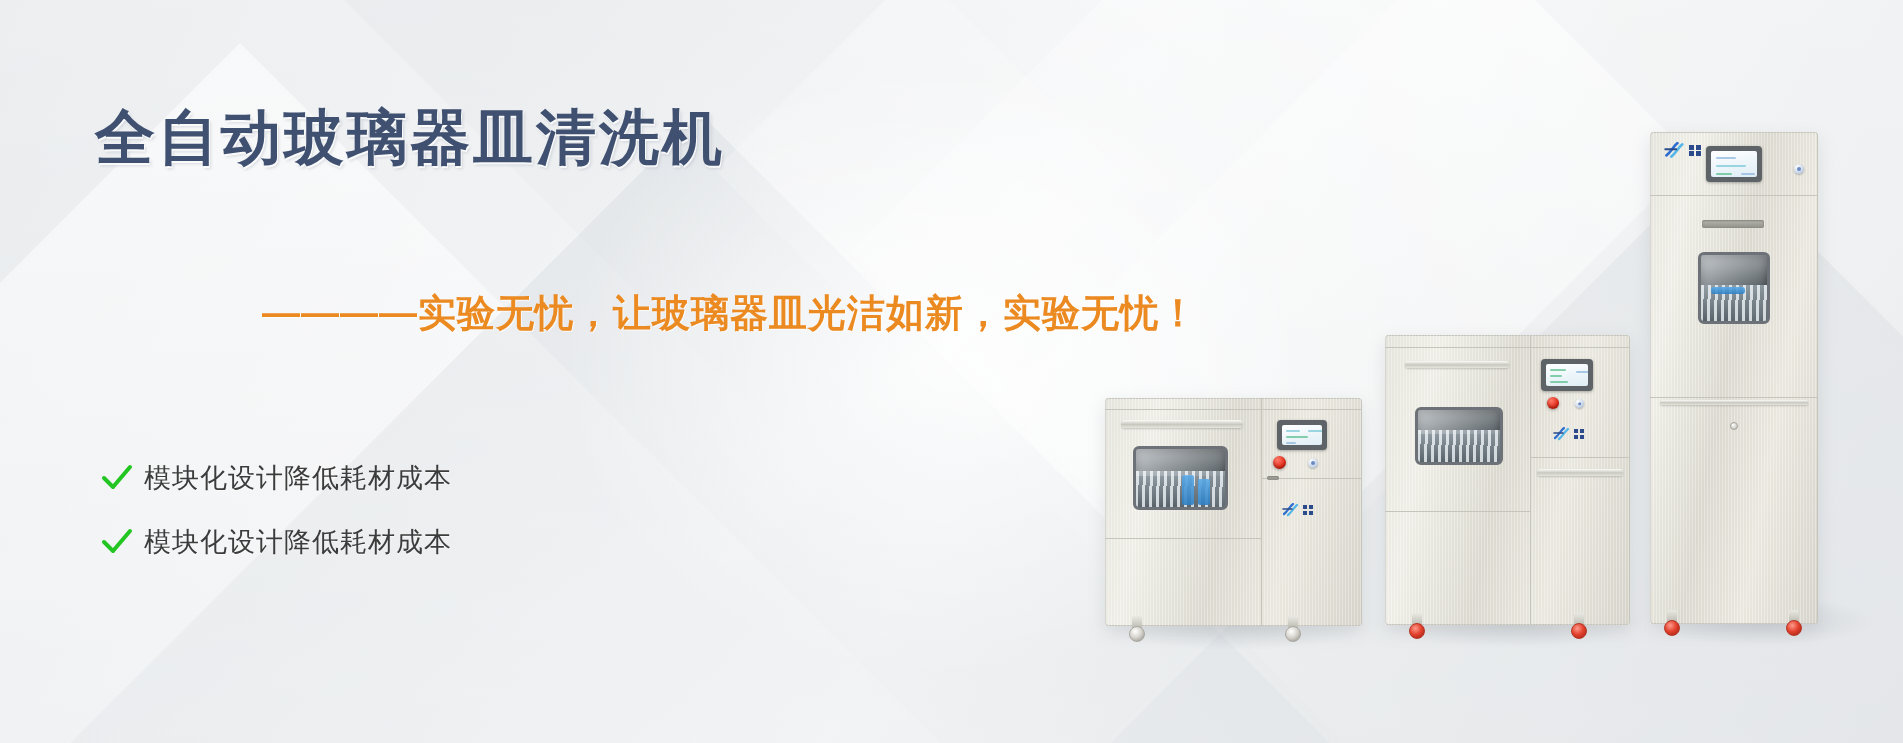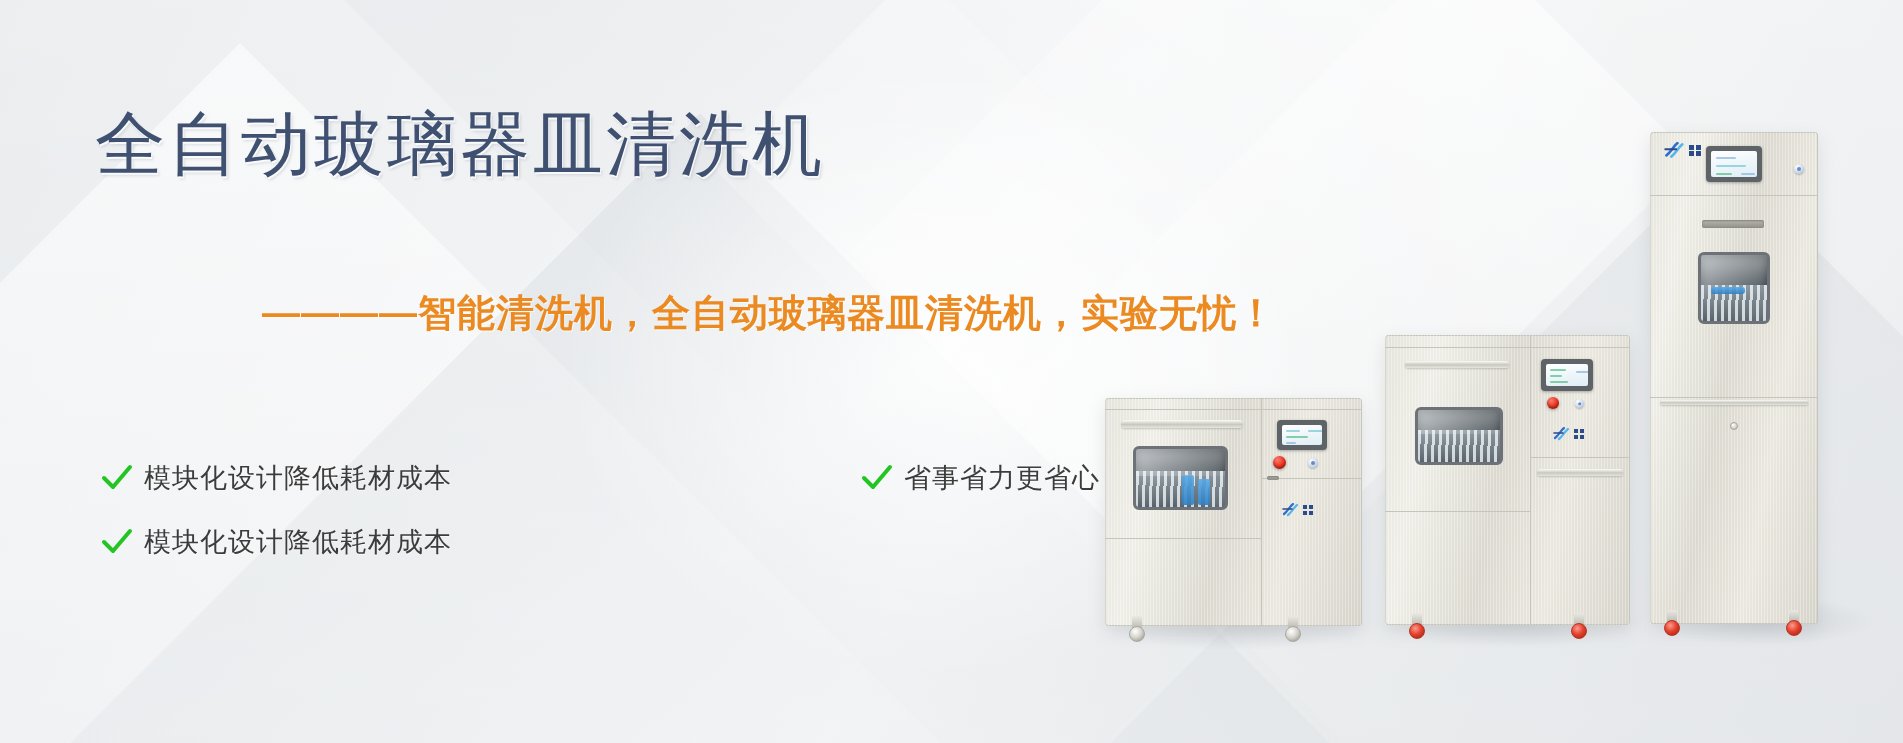--- a/index.html
+++ b/index.html
@@ -42,36 +42,36 @@
         background:linear-gradient(160deg,rgba(255,255,255,.65),rgba(255,255,255,0));
         transform:rotate(45deg); }
   .glow { left:560px; top:60px; width:760px; height:620px;
         background:radial-gradient(closest-side,rgba(255,255,255,.85),rgba(255,255,255,0)); }
 
   
   .copy { position:absolute; left:0; top:0; width:1120px; height:743px; }
 
   .headline {
     position:absolute; left:95px; top:98px;
-    font-size:70px; font-weight:400; letter-spacing:3px;
+    font-size:60px; font-weight:700; letter-spacing:3px;
     color:#3f5070;
     text-shadow:1px 2px 0 rgba(255,255,255,.85), 2px 3px 3px rgba(120,130,150,.25);
     white-space:nowrap;
   }
 
   .subline {
     position:absolute; left:262px; top:288px;
     font-size:38px; font-weight:700; letter-spacing:1px;
     color:#ec8a22;
     text-shadow:1px 1px 0 rgba(255,255,255,.7);
     white-space:nowrap;
   }
 
   .features { position:absolute; left:100px; top:460px; width:1000px; }
-  .frow { display:flex; margin-bottom:28px;justify-content:space-between; }
+  .frow { display:flex; margin-bottom:28px; }
   .fcell { display:flex; align-items:center; }
   .fcell.c1 { width:358px; }
   .tick {
     width:34px; height:34px; flex:0 0 34px;
     margin-right:10px; position:relative;
   }
   .tick svg { display:block; }
   .ftext {
     font-size:27px; color:#3c3c3c; letter-spacing:1px;
     white-space:nowrap;
@@ -211,40 +211,32 @@
   <div class="facet f4"></div>
   <div class="facet f5"></div>
   <div class="facet f6"></div>
   <div class="facet f7"></div>
   <div class="facet glow"></div>
 
   <div class="copy">
 
     <div class="headline">全自动玻璃器皿清洗机</div>
 
-    <div class="subline">————智能清洗机，全自动玻璃器皿清洗机，实验无忧！</div>
+    <div class="subline">————实验无忧，让玻璃器皿光洁如新，实验无忧！</div>
 
     <div class="features">
 
       <div class="frow">
         <div class="fcell c1">
           <span class="tick">
             <svg width="34" height="34" viewBox="0 0 34 34">
               <path d="M4 17 L13 26 L30 6" fill="none" stroke="#22c522" stroke-width="4" stroke-linecap="round" stroke-linejoin="round"></path>
             </svg>
           </span>
           <span class="ftext">模块化设计降低耗材成本</span>
-        </div>
-        <div class="fcell">
-          <span class="tick">
-            <svg width="34" height="34" viewBox="0 0 34 34">
-              <path d="M4 17 L13 26 L30 6" fill="none" stroke="#22c522" stroke-width="4" stroke-linecap="round" stroke-linejoin="round"></path>
-            </svg>
-          </span>
-          <span class="ftext">省事省力更省心</span>
         </div>
       </div>
 
       <div class="frow">
         <div class="fcell c1">
           <span class="tick">
             <svg width="34" height="34" viewBox="0 0 34 34">
               <path d="M4 17 L13 26 L30 6" fill="none" stroke="#22c522" stroke-width="4" stroke-linecap="round" stroke-linejoin="round"></path>
             </svg>
           </span>

